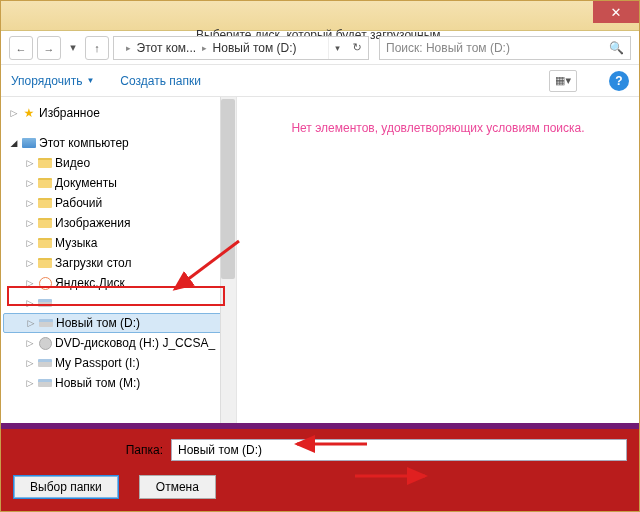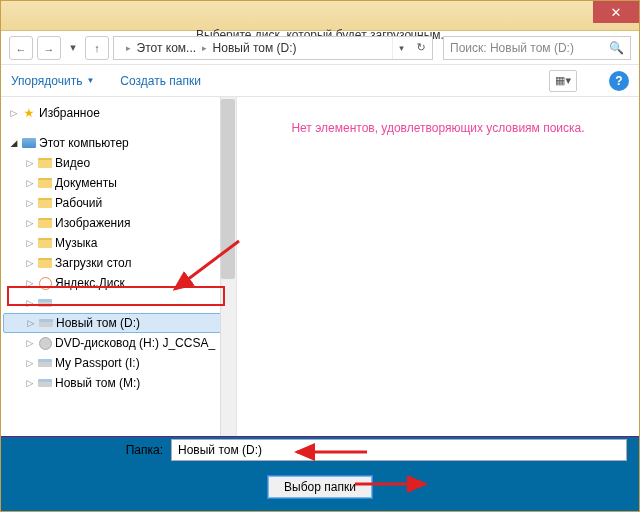--- a/index.html
+++ b/index.html
@@ -9,21 +9,21 @@
   .titlebar .title { flex: 1; text-align: center; font-size: 12px; color: #333; margin-top: 38px; }
   .close-btn { width: 46px; height: 22px; background: #c75050; color: #fff; display: flex; align-items: center; justify-content: center; position: absolute; right: 0; top: 0; font-size: 13px; }
   .navbar { height: 34px; display: flex; align-items: center; padding: 4px 8px; gap: 4px; border-bottom: 1px solid #e5e5e5; }
   .nav-btn { width: 24px; height: 24px; border: 1px solid #ccc; border-radius: 3px; background: #fff; display: flex; align-items: center; justify-content: center; font-size: 11px; color: #555; cursor: pointer; }
   .nav-btn.small { width: 16px; border: none; }
   .addr { flex: 1; height: 24px; border: 1px solid #ccc; display: flex; align-items: center; font-size: 12px; color: #333; background: #fff; position: relative; }
   .addr .seg { padding: 0 6px; display: flex; align-items: center; gap: 4px; }
   .addr .sep { color: #888; font-size: 9px; }
   .addr-drop { position: absolute; right: 22px; top: 0; bottom: 0; width: 18px; display: flex; align-items: center; justify-content: center; color: #555; font-size: 9px; border-left: 1px solid #eee; }
   .addr-refresh { position: absolute; right: 2px; top: 0; bottom: 0; width: 18px; display: flex; align-items: center; justify-content: center; color: #555; font-size: 11px; }
-  .search { width: 188px; height: 24px; border: 1px solid #ccc; display: flex; align-items: center; font-size: 12px; color: #888; background: #fff; padding: 0 6px; margin-left: 6px; position: relative; }
+  .search { width: 252px; height: 24px; border: 1px solid #ccc; display: flex; align-items: center; font-size: 12px; color: #888; background: #fff; padding: 0 6px; margin-left: 6px; position: relative; }
   .search .mag { position: absolute; right: 6px; color: #888; font-size: 12px; }
   .toolbar { height: 32px; display: flex; align-items: center; padding: 0 10px; gap: 26px; border-bottom: 1px solid #e5e5e5; }
   .tool-link { font-size: 12px; color: #1a6fb6; cursor: pointer; display: flex; align-items: center; gap: 4px; }
   .tool-link .drop { font-size: 8px; color: #1a6fb6; }
   .toolbar .spacer { flex: 1; }
   .view-btn { width: 28px; height: 22px; border: 1px solid #ccc; border-radius: 2px; display: flex; align-items: center; justify-content: center; font-size: 11px; color: #555; cursor: pointer; margin-right: 6px; }
   .help-btn { width: 20px; height: 20px; border-radius: 10px; background: #2c8be0; color: #fff; display: flex; align-items: center; justify-content: center; font-size: 12px; font-weight: bold; cursor: pointer; }
   .body { flex: 1; display: flex; overflow: hidden; position: relative; }
   .tree { width: 236px; border-right: 1px solid #e5e5e5; overflow-y: auto; padding: 6px 2px; font-size: 12px; position: relative; }
   .tree-scrollbar { position: absolute; right: 0; top: 0; width: 16px; height: 100%; background: #f0f0f0; border-left: 1px solid #ddd; }
@@ -37,25 +37,25 @@
   .tree-item.selected { background: #d6e8f7; border: 1px solid #7fb6e2; border-radius: 2px; height: 20px; }
   .tree-gap { height: 10px; }
   .icon-star { color: #f4b400; }
   .icon-pc { background: linear-gradient(#7fb6e2,#4a8fd0); width: 14px; height: 10px; border-radius: 1px; }
   .icon-folder { background: #f7d679; width: 14px; height: 10px; border-radius: 1px; border-top: 2px solid #e8c24f; }
   .icon-drive { background: #d0d0d0; width: 14px; height: 8px; border-radius: 1px; border-top: 3px solid #aac8e4; }
   .icon-dvd { background: #d0d0d0; width: 13px; height: 13px; border-radius: 50%; border: 1px solid #aaa; }
   .icon-yad { background: #fff; width: 13px; height: 13px; border-radius: 50%; border: 1px solid #e85; }
   .main { flex: 1; padding: 24px 12px; position: relative; }
   .empty-msg { font-size: 12px; color: #ec4899; text-align: center; }
-  .footer { border-top: 1px solid #701a75; padding: 2px 12px 12px; background: #0369a1; position: relative; }
+  .footer { border-top: 6px solid #701a75; padding: 10px 12px 12px; background: #b91c1c; position: relative; }
   .folder-row { display: flex; align-items: center; gap: 8px; margin-bottom: 14px; }
   .folder-label { font-size: 12px; width: 150px; text-align: right; }
   .folder-input { flex: 1; height: 22px; border: 1px solid #aab; font-size: 12px; padding: 0 6px; background: #fff; }
-  .btn-row { display: flex; justify-content: center; gap: 20px; }
+  .btn-row { display: flex; justify-content: flex-start; gap: 20px; }
   .btn { height: 24px; padding: 0 16px; font-size: 12px; border: 1px solid #adadad; background: #f0f0f0; cursor: pointer; display: flex; align-items: center; }
   .btn.primary { border: 1px solid #2c8be0; box-shadow: 0 0 0 1px #7fb6e2 inset; }
   
   .arrow-svg { position: absolute; pointer-events: none; }
   .redbox { position: absolute; border: 2px solid #e02020; pointer-events: none; }
 </style>
 </head>
 <body>
 
 <div class="window">
@@ -233,20 +233,21 @@
     </svg>
   </div>
 
   <div class="footer">
     <div class="folder-row">
       <div class="folder-label">Папка:</div>
       <input class="folder-input" value="Новый том (D:)" style="">
     </div>
     <div class="btn-row">
       <button class="btn primary">Выбор папки</button>
+      <button class="btn">Отмена</button>
     </div>
     <svg class="arrow-svg" style="left:290px; top:6px;" width="80" height="18">
       <defs>
           <marker id="ah2" markerWidth="8" markerHeight="8" refX="6" refY="3" orient="auto">
             <path d="M0,0 L7,3 L0,6 Z" fill="#e02020"></path>
           </marker>
         </defs>
       <line x1="76" y1="9" x2="6" y2="9" stroke="#e02020" stroke-width="3" marker-end="url(#ah2)"></line>
     </svg>
     <svg class="arrow-svg" style="left:350px; top:38px;" width="80" height="18">

